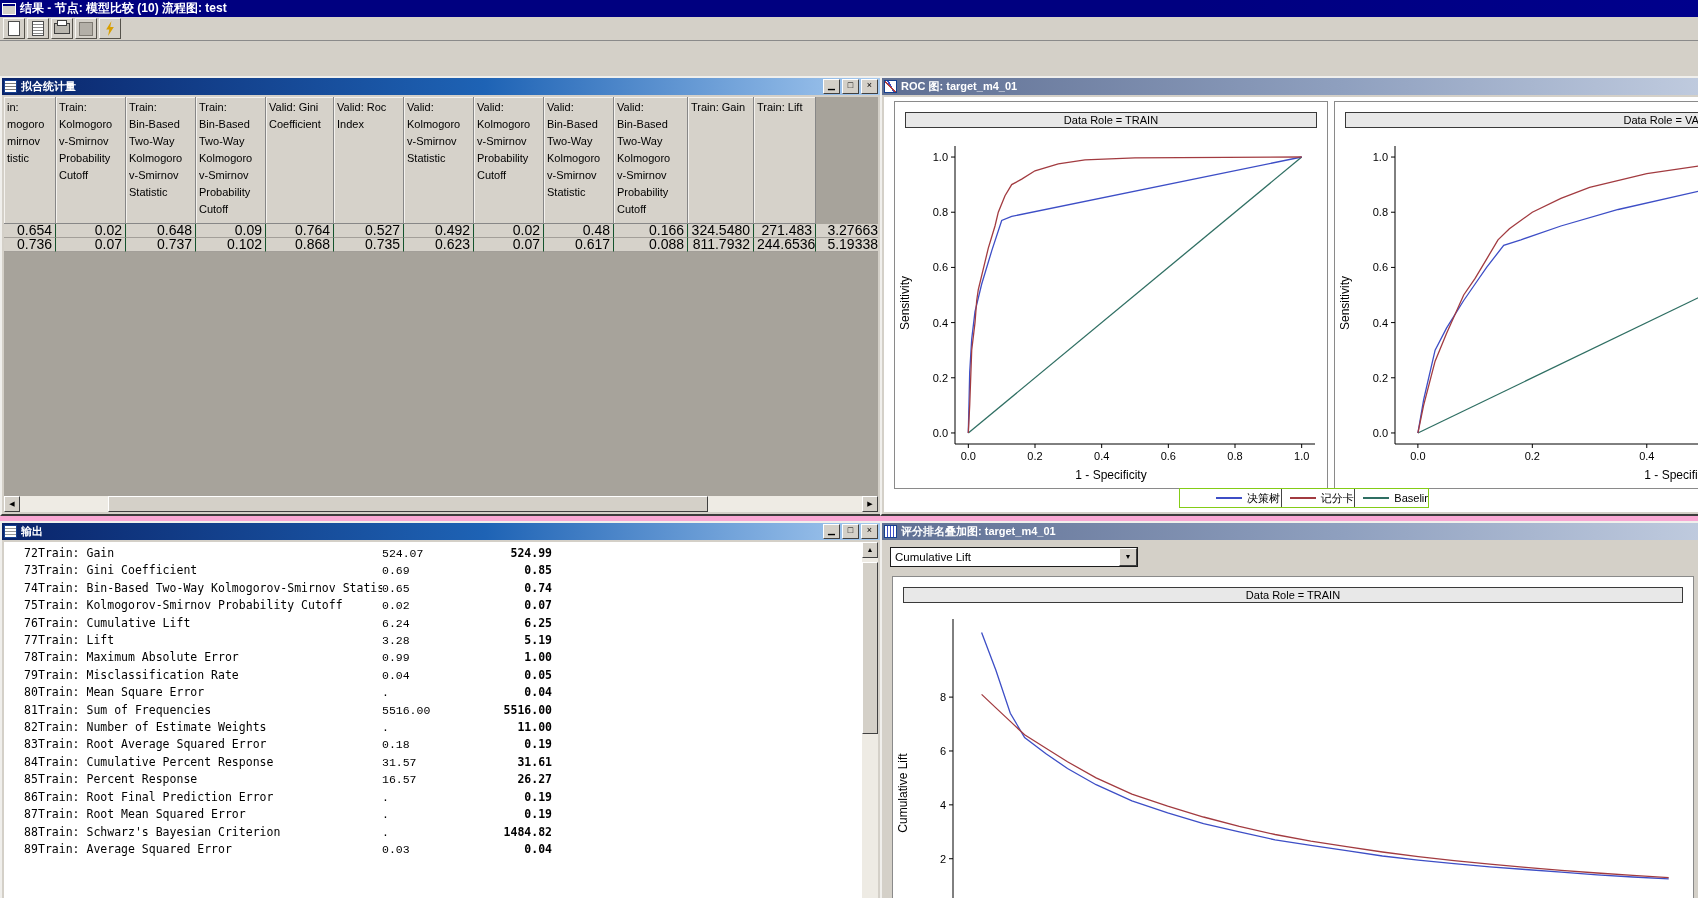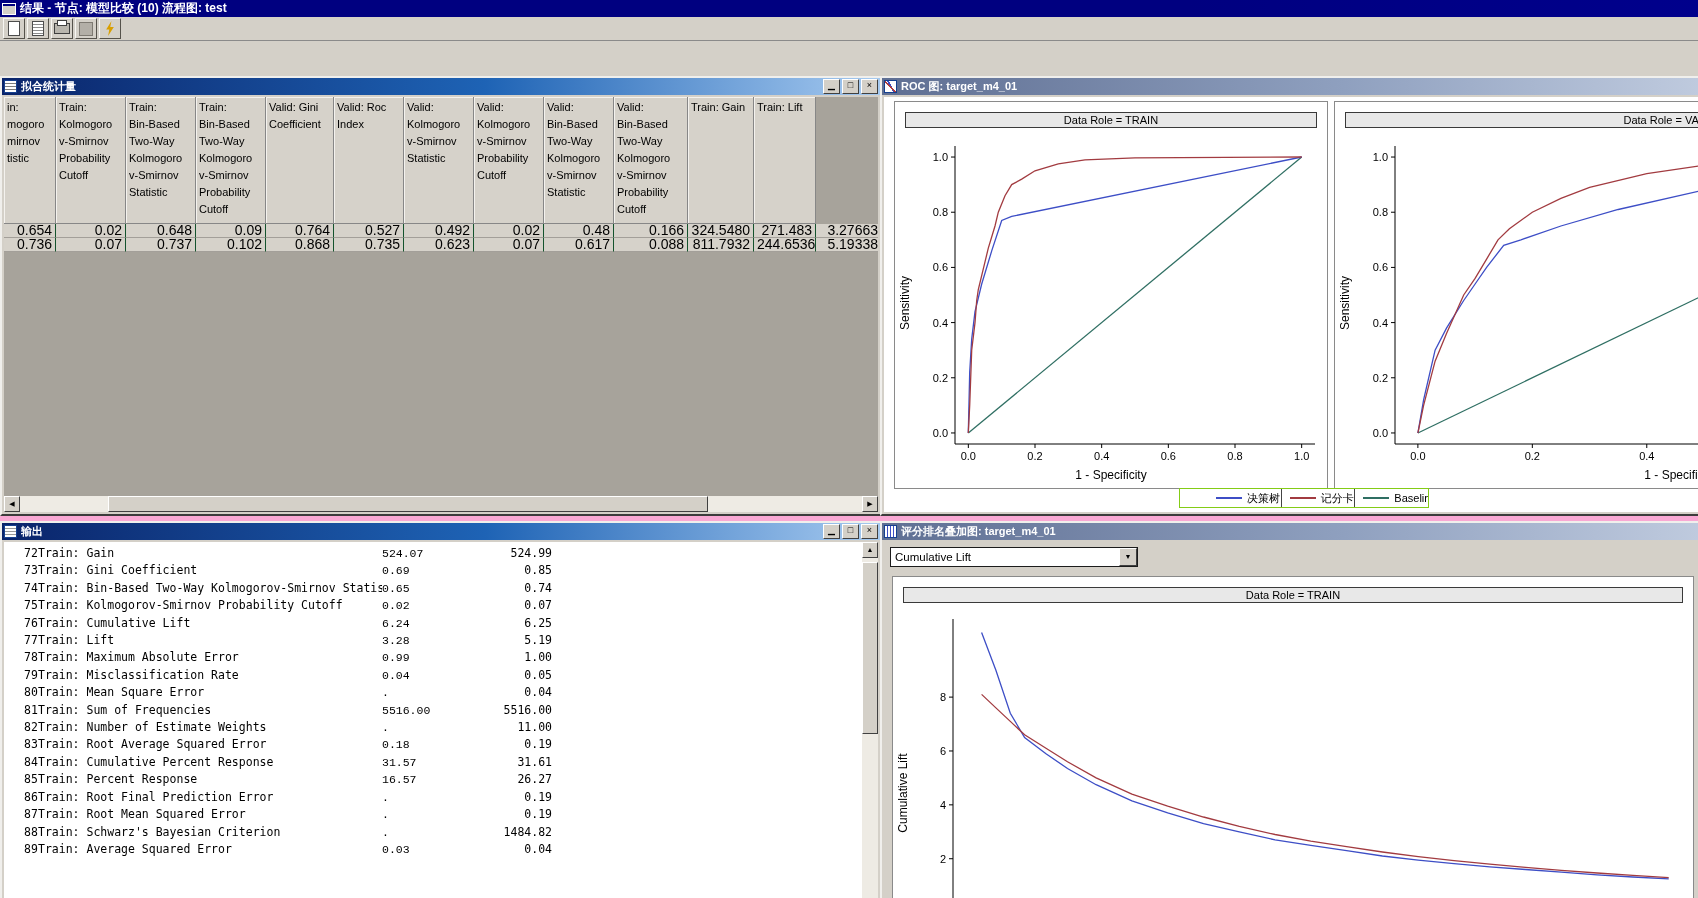--- a/index.html
+++ b/index.html
@@ -107,21 +107,21 @@
   .legend-line{width:26px;height:2px;flex:none;}
 
   
   .out-content{position:absolute;top:19px;left:2px;right:2px;bottom:2px;background:#fff;overflow:hidden;}
   .out-lines{position:absolute;left:0;top:0;right:16px;height:311px;overflow:hidden;padding-top:3px;}
   .out-line{display:flex;font-family:"DejaVu Sans Mono","Liberation Mono",monospace;font-size:11.5px;
             line-height:17.4px;white-space:nowrap;}
   .out-num{width:34px;flex:none;padding-left:20px;box-sizing:border-box;}
   .out-label{width:344px;flex:none;overflow:hidden;}
   .out-v1{width:86px;flex:none;text-align:left;font-family:Liberation Mono, monospace;}
-  .out-v2{width:84px;flex:none;text-align:right;}
+  .out-v2{width:84px;flex:none;text-align:right;font-weight:bold;}
 
   
   .rank-content{position:absolute;top:19px;left:2px;right:2px;bottom:2px;background:#d4d0c8;overflow:visible;}
   .combo{position:absolute;left:6px;top:5px;width:248px;height:20px;background:#fff;border:1px solid #1c1c1c;
          display:flex;align-items:center;box-sizing:border-box;}
   .combo-text{flex:1;font-size:11.5px;padding-left:4px;white-space:nowrap;overflow:hidden;}
   .combo-btn{width:18px;height:18px;flex:none;background:#d4d0c8;border:1px solid;
              border-color:#fff #404040 #404040 #fff;box-sizing:border-box;font-size:7px;line-height:15px;
              text-align:center;}
 </style>

